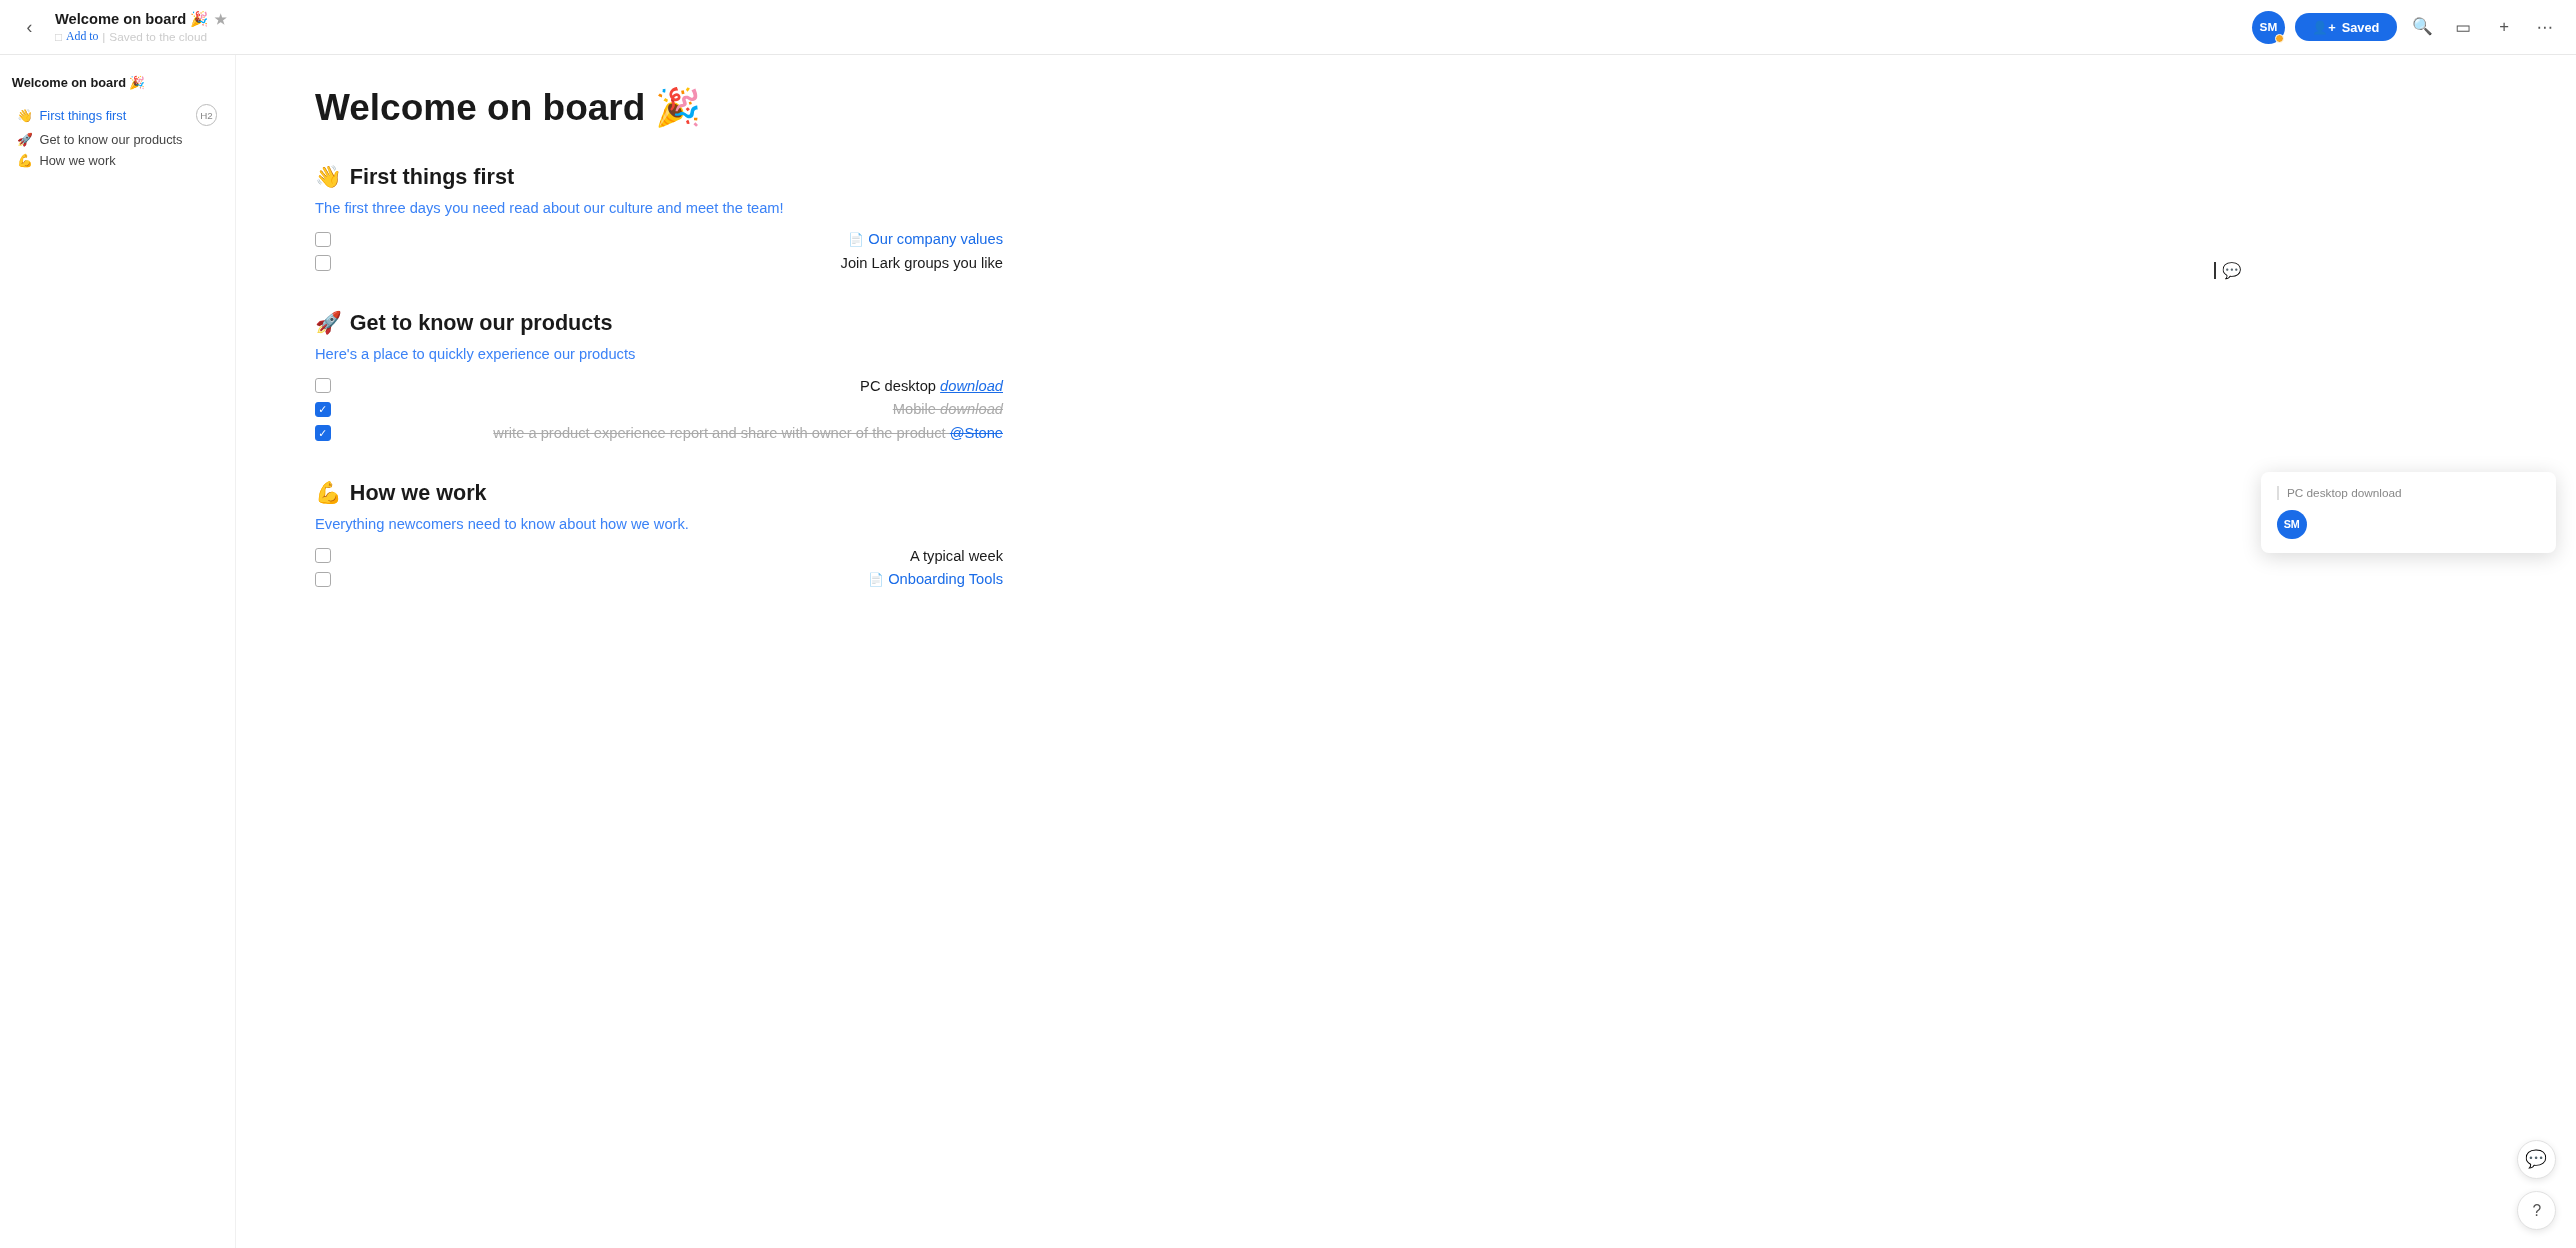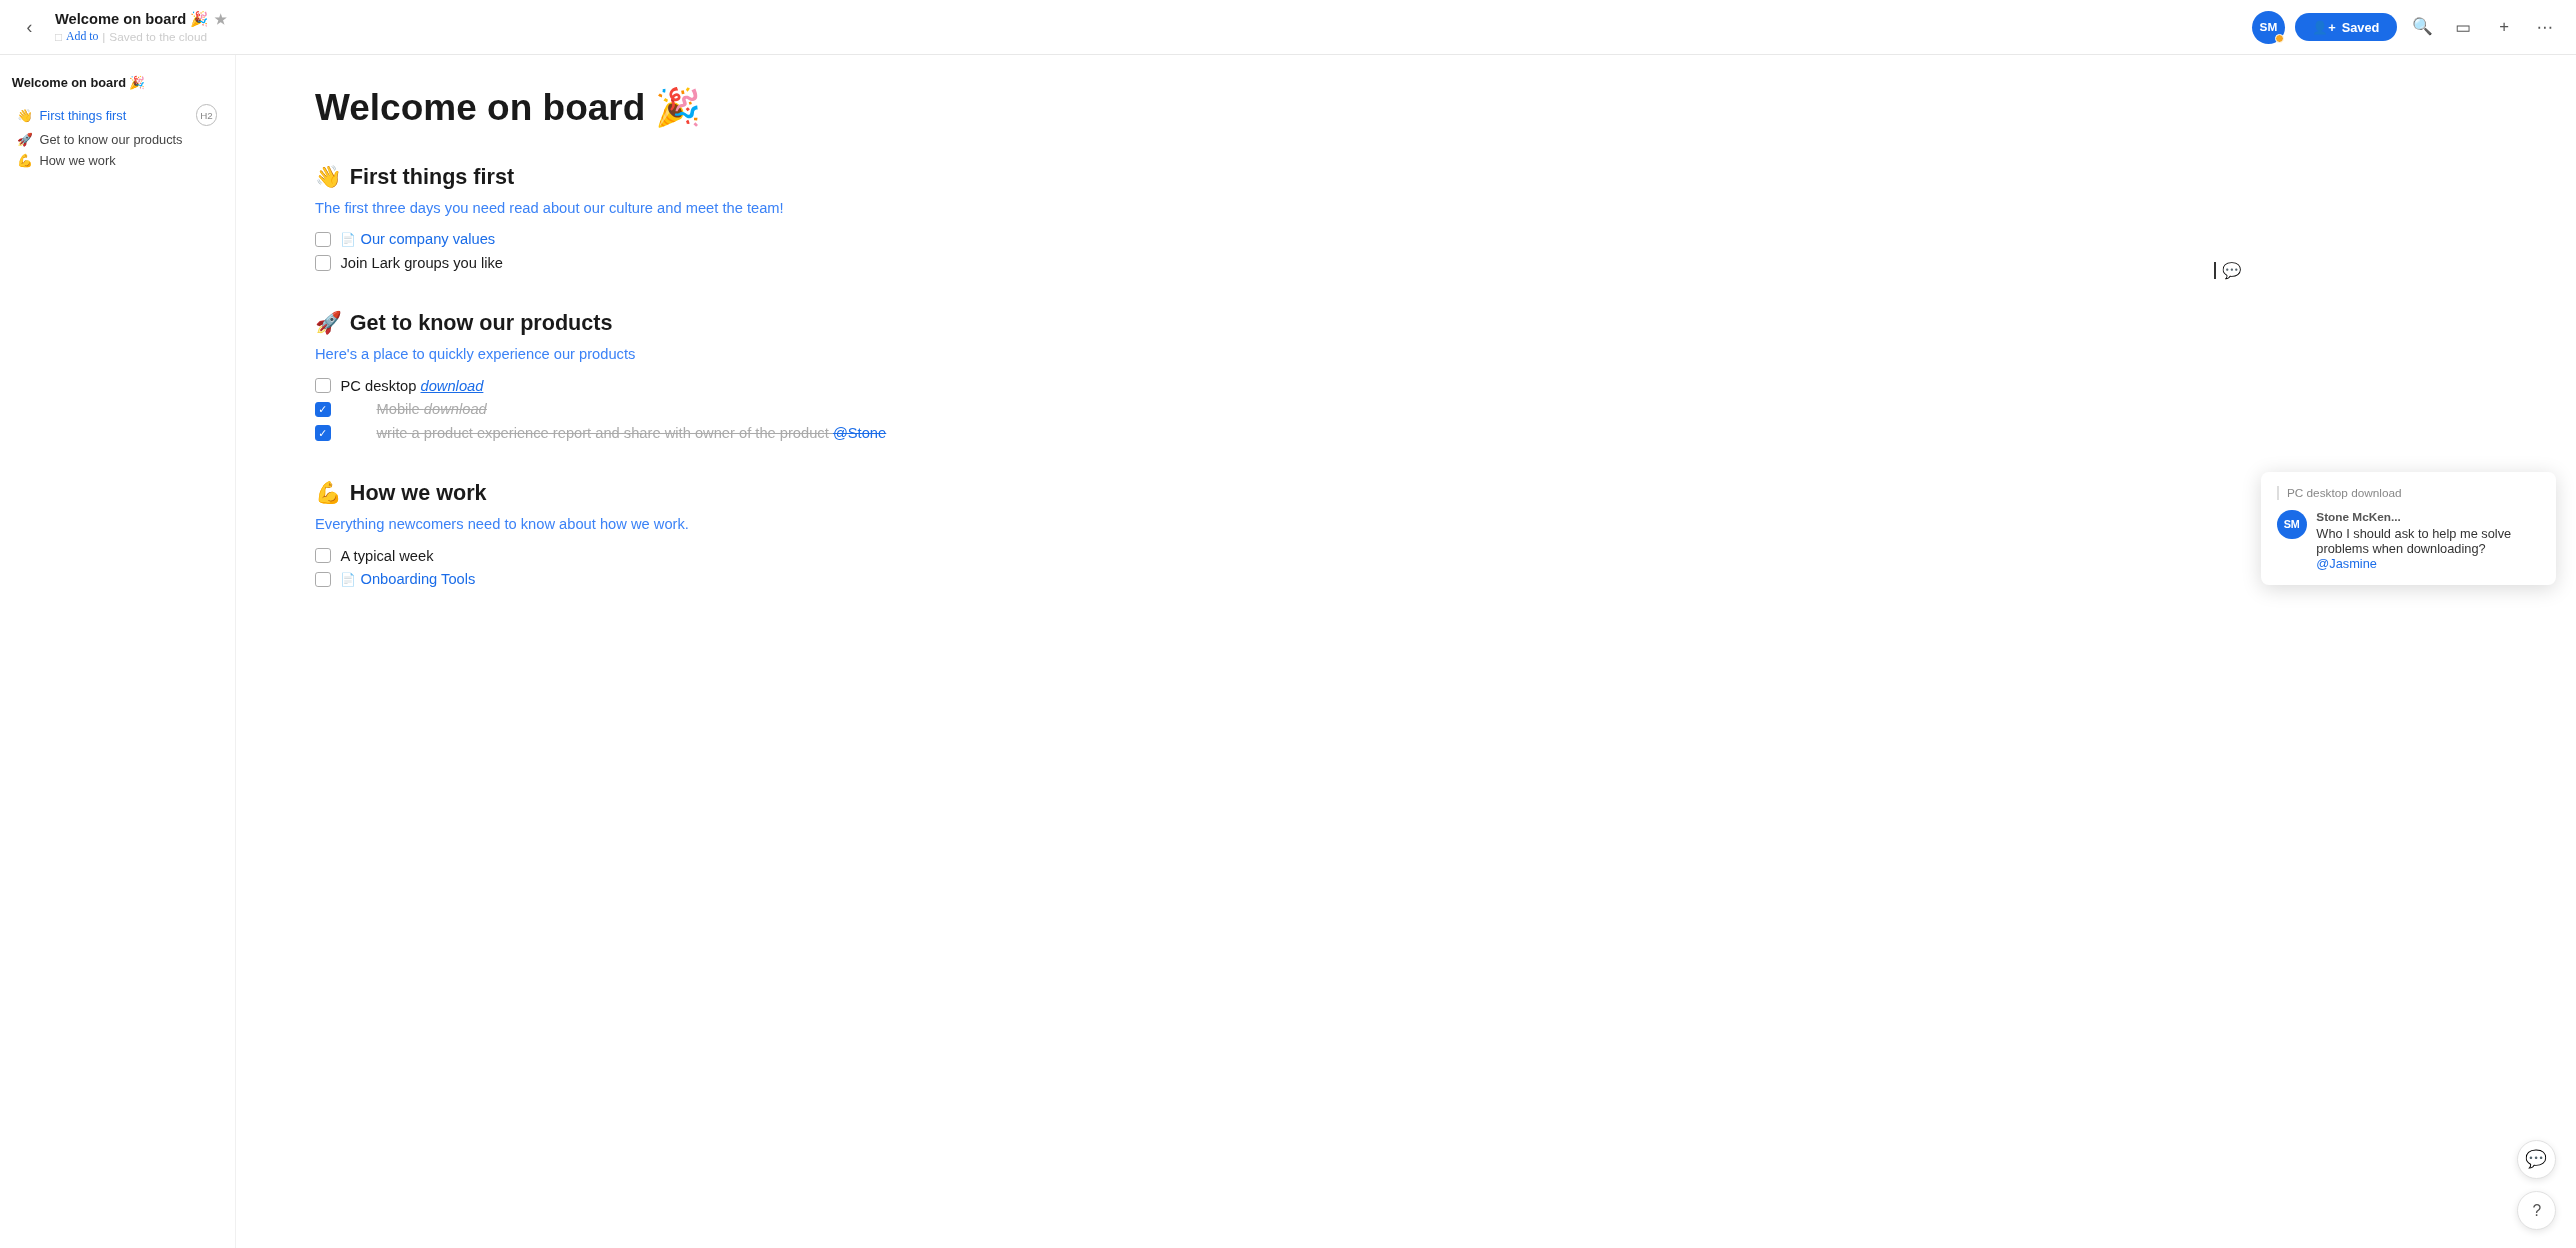--- a/index.html
+++ b/index.html
@@ -43,21 +43,21 @@
 
     
     .main-content { flex: 1; overflow-y: auto; padding: 31px 79px; max-width: 846px; }
     .page-title { font-size: 37px; font-weight: 700; margin-bottom: 35px; }
 
     .section { margin-bottom: 35px; }
     .section-heading { font-size: 21.6px; font-weight: 700; display: flex; align-items: center; gap: 7.9px; margin-bottom: 9.8px; }
     .section-desc { color: #3b82f6; margin-bottom: 11.8px; font-size: 14.7px; }
 
     .checklist { list-style: none; }
-    .checklist li { display: flex; align-items: center; gap: 9.8px; padding: 3.9px 0; font-size: 14.7px; }
+    .checklist li { display: flex; align-items: center; gap: 9.8px; padding: 3.9px 0; font-size: 14.7px; justify-content: space-between; }
     .checkbox { width: 15.7px; height: 15.7px; border: 1.5px solid #aaa; border-radius: 2.9px; flex-shrink: 0; display: flex; align-items: center; justify-content: center; background: #fff; }
     .checkbox.checked { background: #1a6ce8; border-color: #1a6ce8; color: #fff; font-size: 10.8px; }
     .checkbox.checked-strike { background: #1a6ce8; border-color: #1a6ce8; color: #fff; font-size: 10.8px; }
     .checklist-text { color: #1a1a1a; }
     .checklist-text.strikethrough { text-decoration: line-through; color: #aaa; margin-left: 36px; }
     .link-text { color: #1a6ce8; text-decoration: none; display: inline-flex; align-items: center; gap: 3.9px; }
     .mention { color: #1a6ce8; }
     .download-link { color: #1a6ce8; text-decoration: underline; font-style: italic; cursor: pointer; }
 
     
@@ -210,25 +210,18 @@
 
 <div style="position: fixed; right: 334px; top: 261px; display: flex; align-items: center; gap: 2.9px; color: #888; font-size: 12.8px;">
   <span style="width: 2px; height: 17.7px; background: #333; display: inline-block; margin-right: 3.9px;"></span>
   <span style="font-size: 15.7px;">💬</span>
 </div>
 
 <div class="comment-popup">
   <div class="comment-popup-header">PC desktop download</div>
   <div class="comment-body">
     <div class="comment-avatar">SM</div>
-    <div class="comment-content">
-      <div class="comment-author">Stone McKen...</div>
-      <div>
-        <span>Who I should ask to help me solve problems when downloading? </span>
-        <span class="comment-mention">@Jasmine</span>
-      </div>
-    </div>
   </div>
 </div>
 
 <div class="float-chat">💬</div>
 <div class="float-help">?</div>
 
 
 </body></html>

